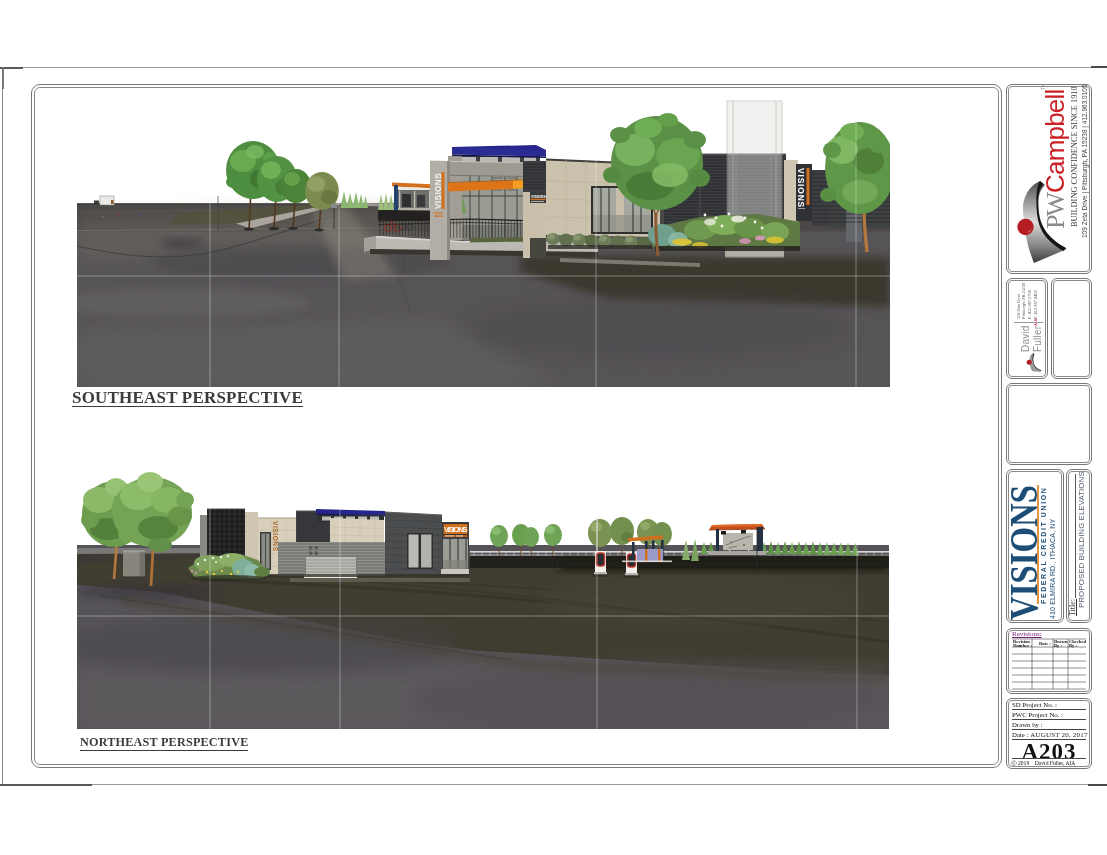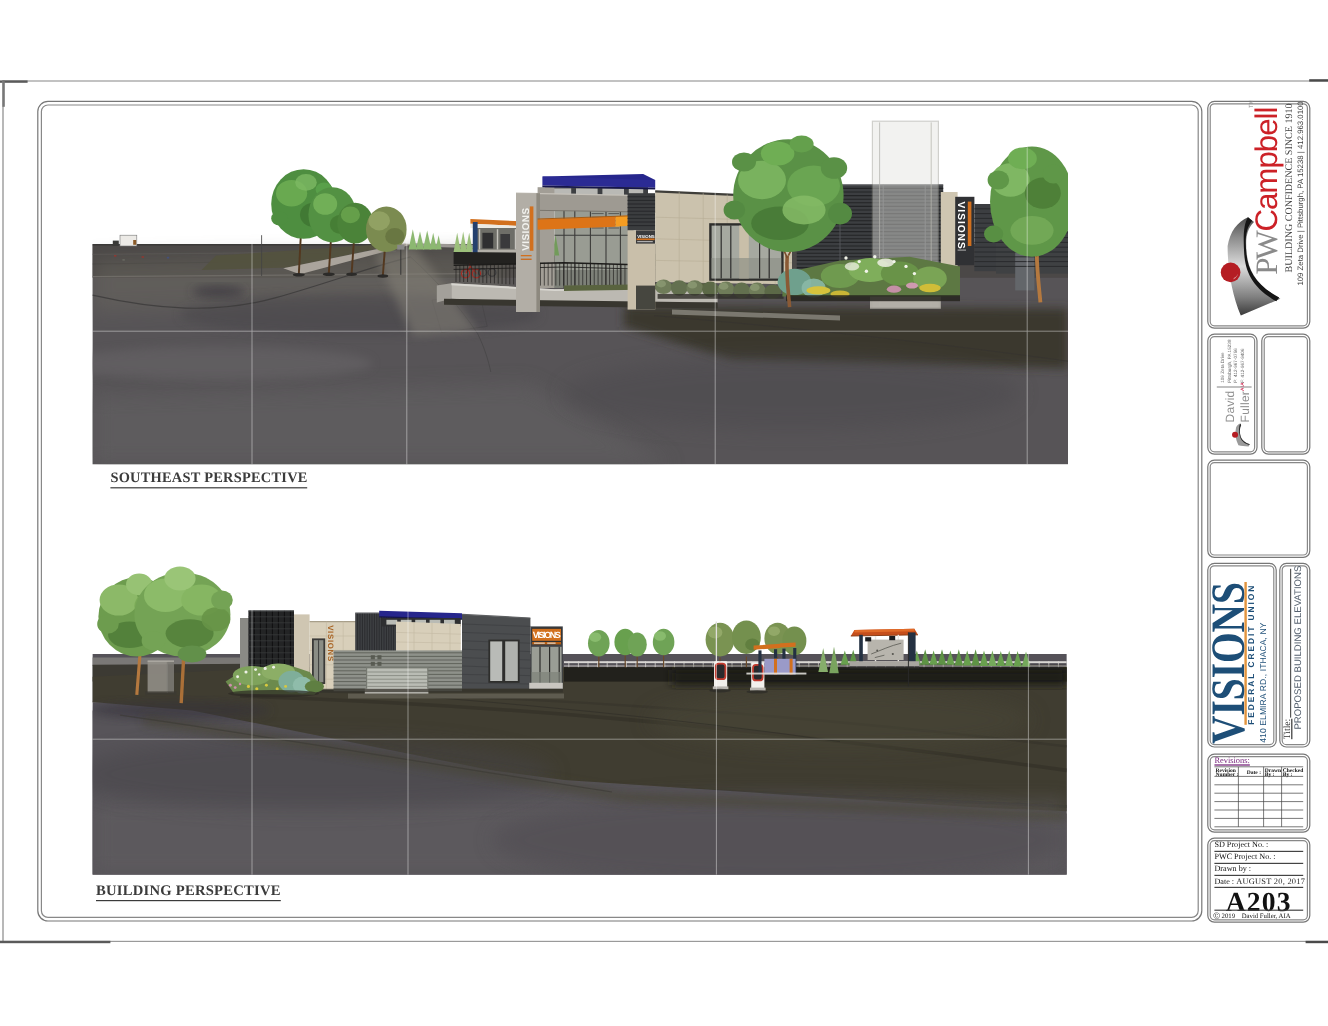--- a/index.html
+++ b/index.html
@@ -27,23 +27,23 @@
 <div class="abs" style="left:0px;top:784px;width:1107px;height:1px;background:#9a9a9a;"></div>
 
 <div class="abs" style="left:0px;top:783.5px;width:92px;height:2.5px;background:#5a5a5a;"></div>
 
 <div class="abs" style="left:1088px;top:783.5px;width:19px;height:2px;background:#4a4a4a;"></div>
 
 <div class="abs" style="left:31px;top:84px;width:971px;height:684px;border:1px solid #777;border-radius:9px;"></div>
 
 <div class="abs" style="left:34px;top:87px;width:965px;height:678px;border:1px solid #888;border-radius:6px;"></div>
 
-<div class="abs" style="left:92px;top:392px;font-family:'Liberation Serif',serif;font-weight:bold;font-size:12px;letter-spacing:0.2px;color:#3b3b3b;border-bottom:1.2px solid #3b3b3b;line-height:12px;padding-bottom:1.5px;">SOUTHEAST PERSPECTIVE</div>
-
-<div class="abs" style="left:80px;top:736px;font-family:'Liberation Serif',serif;font-weight:bold;font-size:12.2px;letter-spacing:0.2px;color:#3b3b3b;border-bottom:1.2px solid #3b3b3b;line-height:12px;padding-bottom:1.5px;">BUILDING PERSPECTIVE</div>
+<div class="abs" style="left:72px;top:392px;font-family:'Liberation Serif',serif;font-weight:bold;font-size:17px;letter-spacing:0.2px;color:#3b3b3b;border-bottom:1.2px solid #3b3b3b;line-height:12px;padding-bottom:1.5px;">SOUTHEAST PERSPECTIVE</div>
+
+<div class="abs" style="left:80px;top:736px;font-family:'Liberation Serif',serif;font-weight:bold;font-size:12.2px;letter-spacing:0.2px;color:#3b3b3b;border-bottom:1.2px solid #3b3b3b;line-height:12px;padding-bottom:1.5px;">NORTHEAST PERSPECTIVE</div>
 
 <div class="dbox" style="left:1006px;top:84px;width:86px;height:190px;"></div>
 <div class="abs" style="left:1006px;top:84px;width:86px;height:190px;overflow:hidden;">
   <div class="rot" style="left:4px;top:187px;width:184px;height:80px;">
 
     <svg class="abs" style="left:0px;top:0px;" width="100" height="66" viewBox="0 0 100 66">
       <defs>
         <linearGradient id="swg" x1="0" y1="0" x2="1" y2="0">
           <stop offset="0" stop-color="#3a3a3a"></stop>
               <stop offset="0.18" stop-color="#7d7d7d"></stop>

